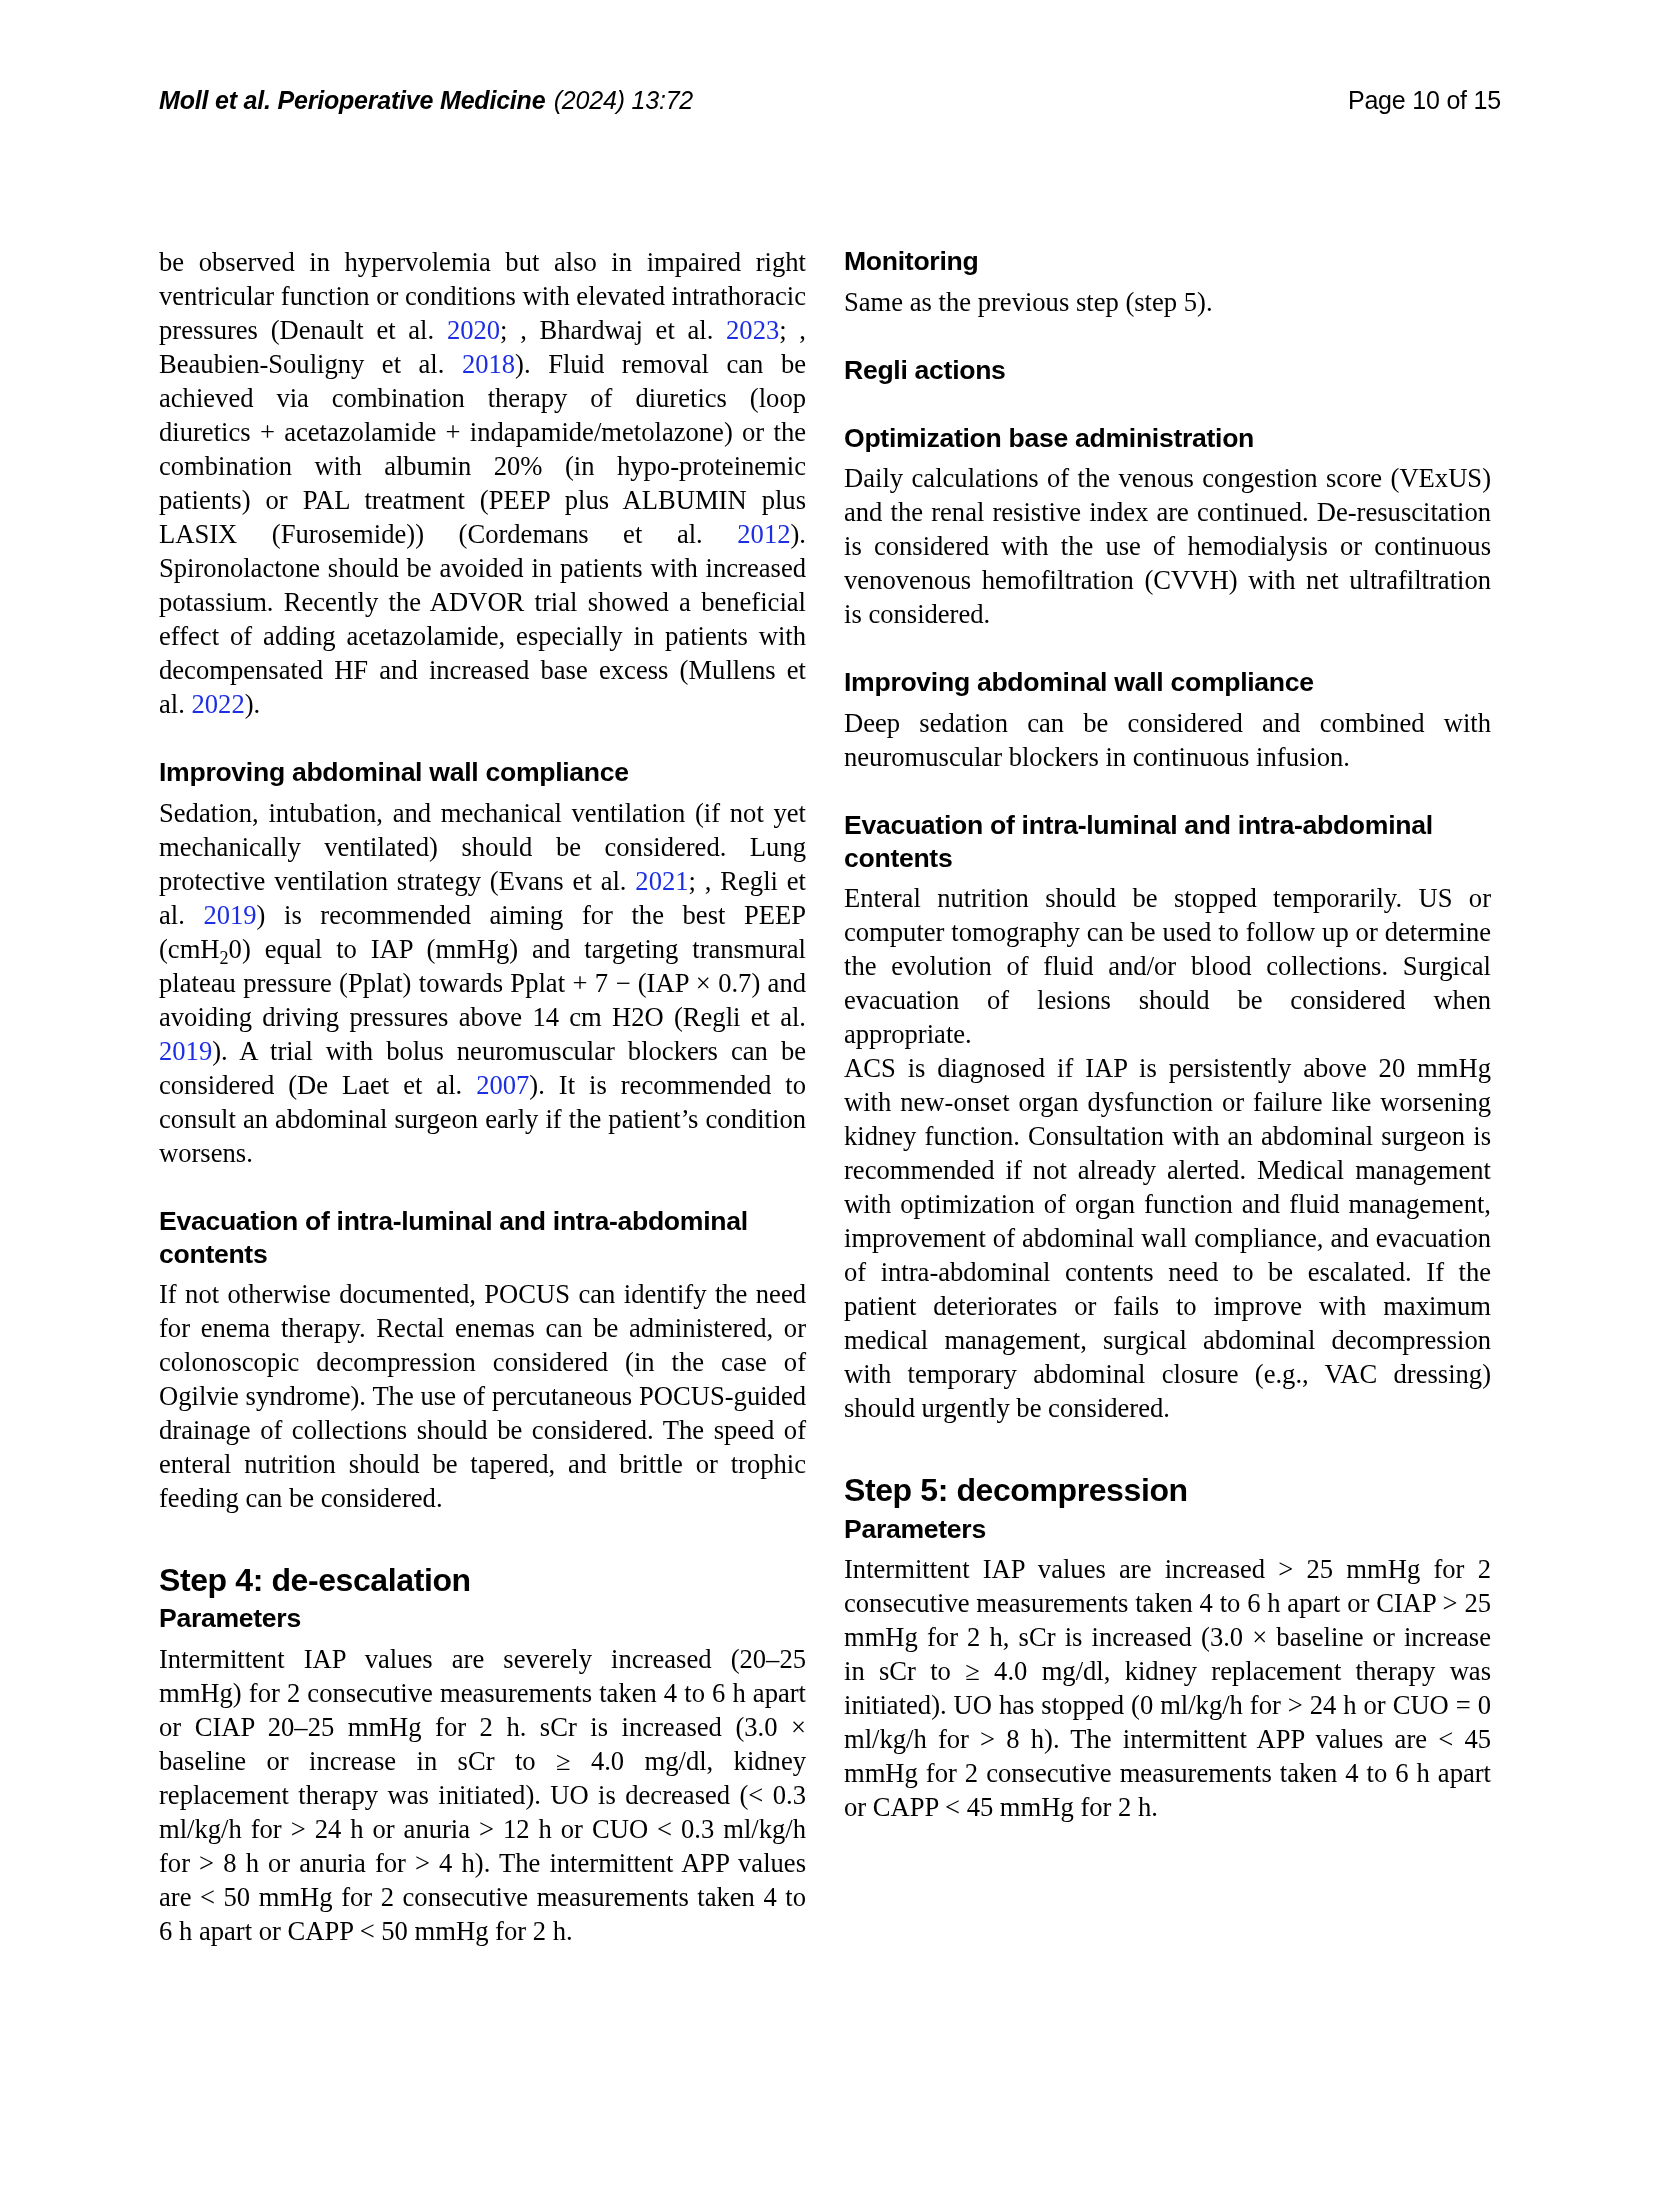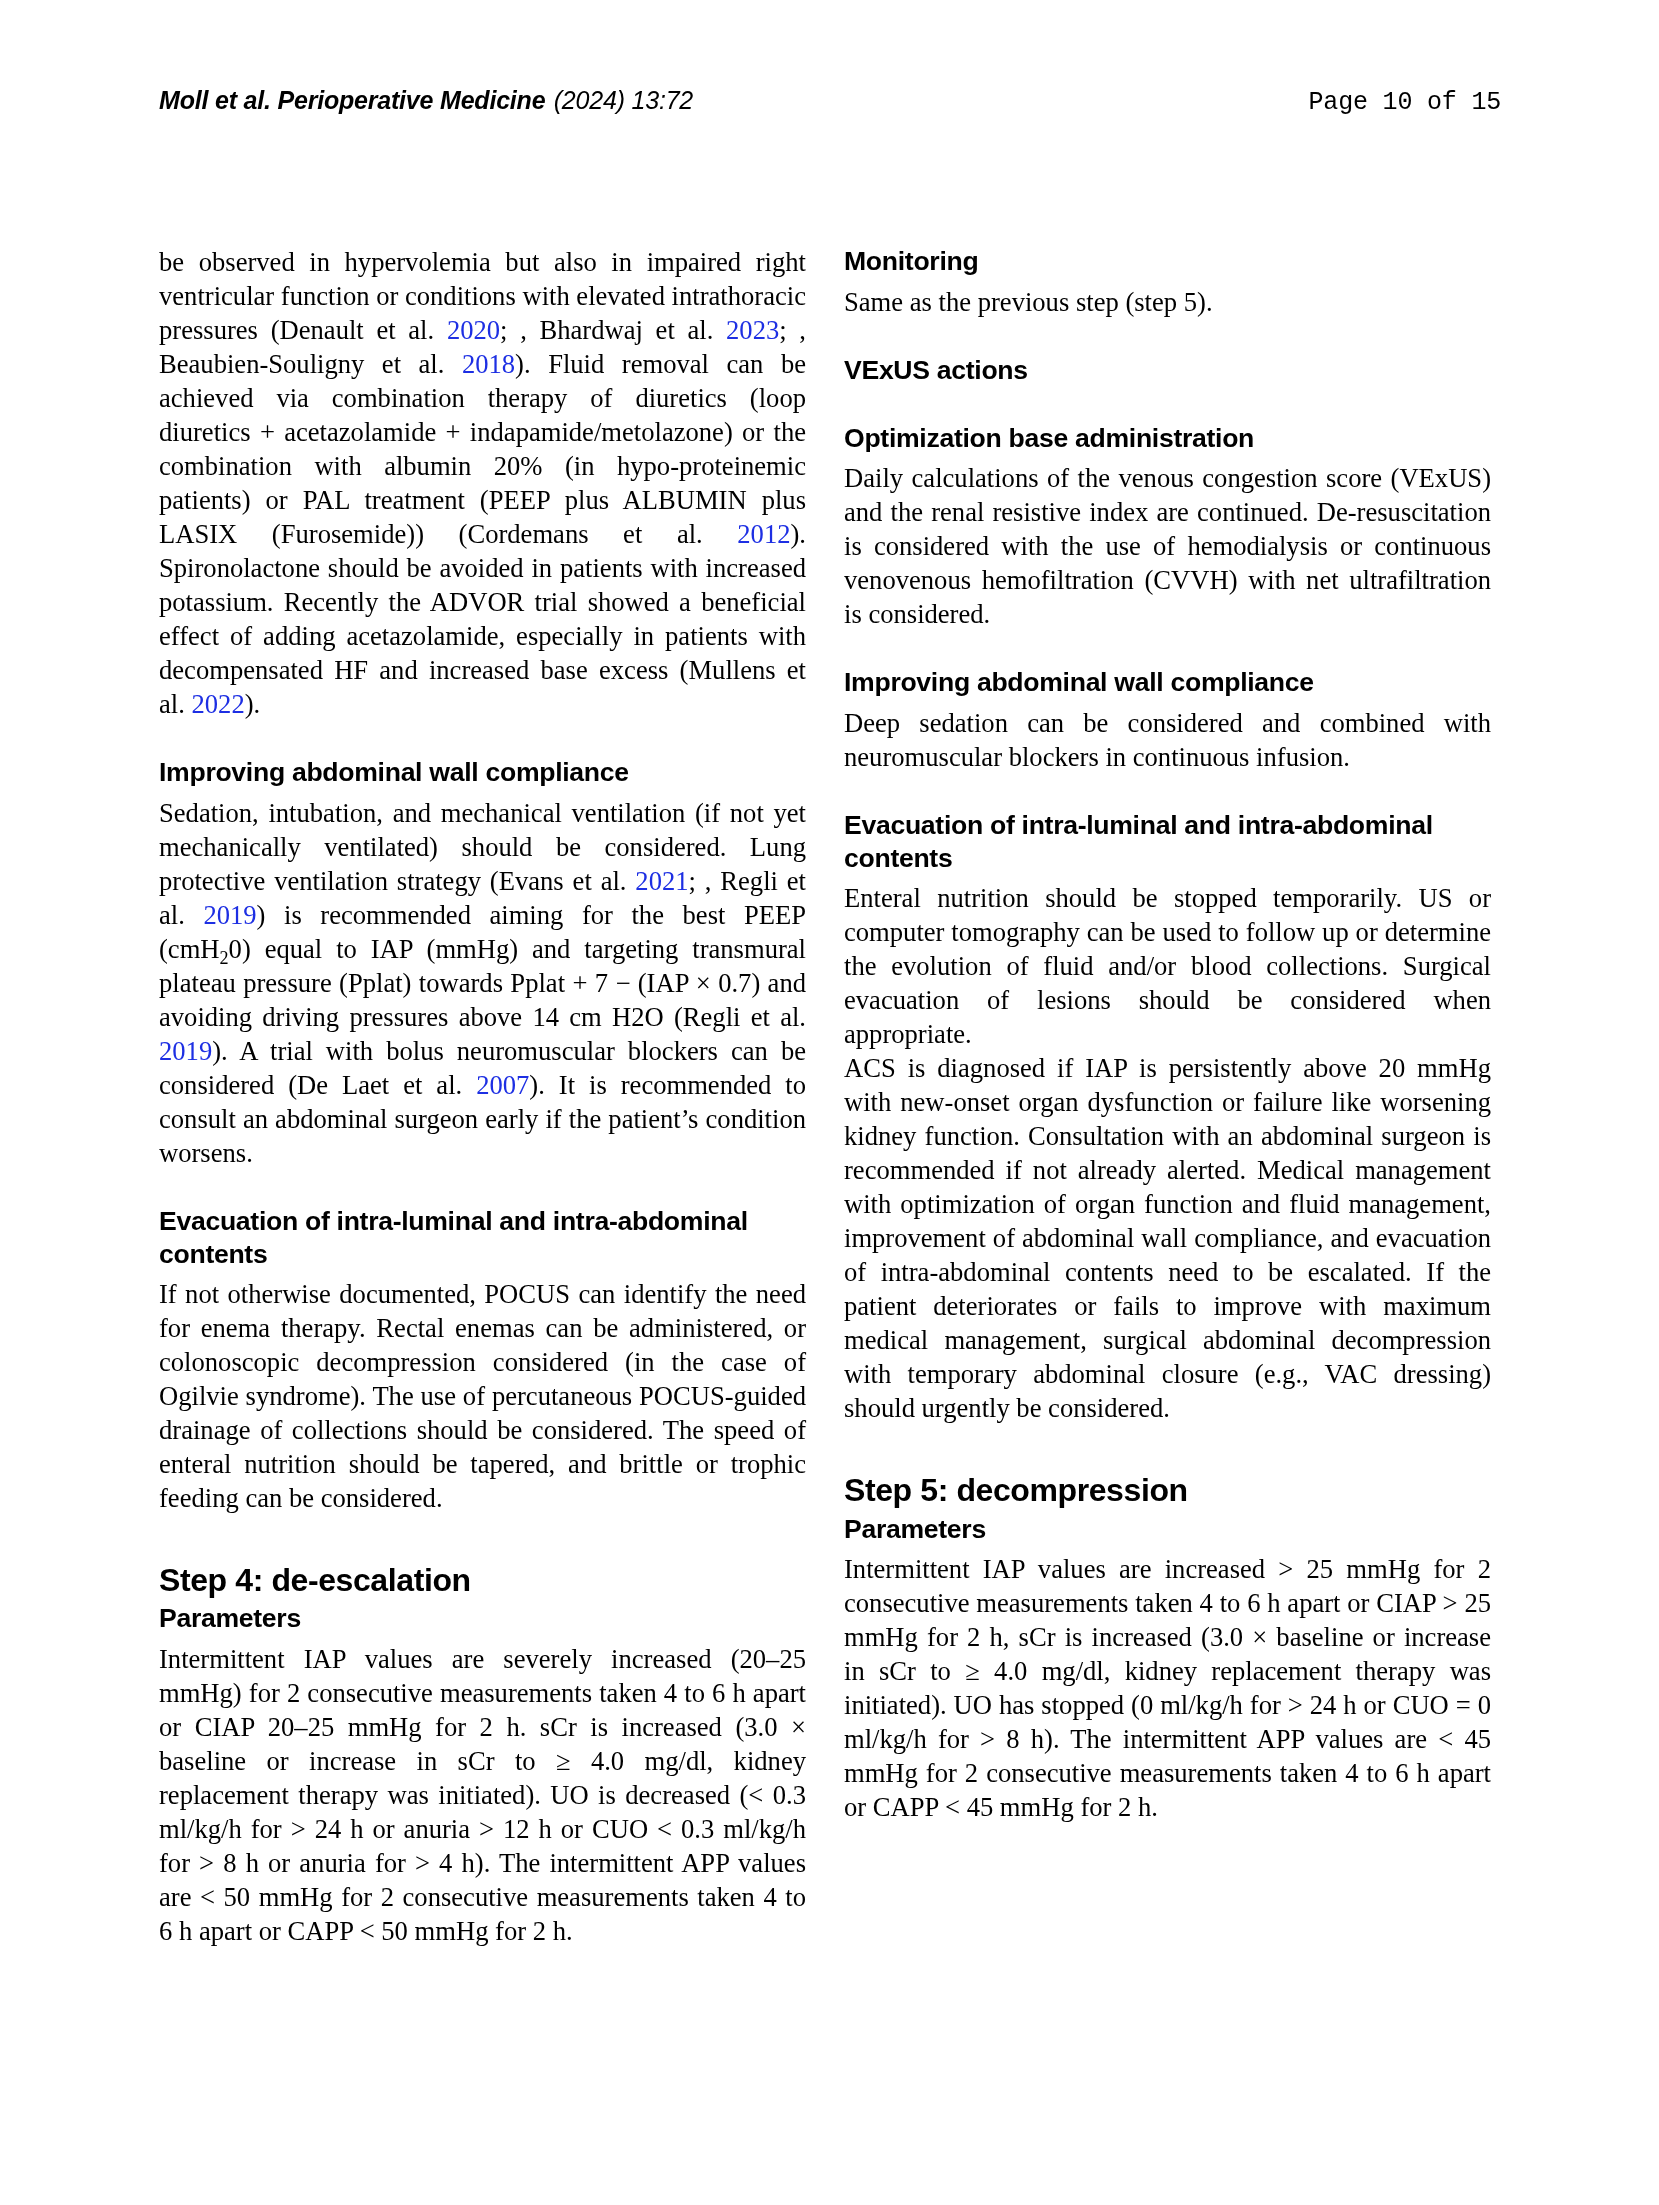--- a/index.html
+++ b/index.html
@@ -10,21 +10,21 @@
     overflow:hidden;
   }
   .page{position:absolute;inset:0;}
   .running{
     position:absolute;top:86px;left:159px;right:159px;
     display:flex;justify-content:space-between;align-items:baseline;
     font-family:"Liberation Sans",sans-serif;font-size:25px;
   }
   .rh-left{font-style:italic;font-weight:700;letter-spacing:-0.2px;}
   .rh-issue{font-weight:400;margin-left:8.3px;}
-  .rh-right{font-weight:400;letter-spacing:-0.2px;font-family:Liberation Mono, monospace;}
+  .rh-right{font-weight:400;letter-spacing:-0.2px;}
   .columns{
     position:absolute;top:245px;left:159px;right:159px;
     display:flex;gap:38px;
   }
   .col{
     width:647px;flex:0 0 auto;
     font-size:26.6px;line-height:34px;
     text-align:justify;
   }
   .col p{margin:0 0 0 0;}
@@ -58,21 +58,21 @@
         <p><span>Sedation, intubation, and mechanical ventilation (if not yet mechanically ventilated) should be considered. Lung protective ventilation strategy (Evans et al. </span><span class="cite">2021</span><span>; , Regli et al. </span><span class="cite">2019</span><span>) is recommended aiming for the best PEEP (cmH</span><span class="sub">2</span><span>0) equal to IAP (mmHg) and targeting transmural plateau pressure (Pplat) towards Pplat + 7 − (IAP × 0.7) and avoiding driving pressures above 14 cm H2O (Regli et al. </span><span class="cite">2019</span><span>). A trial with bolus neuromuscular blockers can be considered (De Laet et al. </span><span class="cite">2007</span><span>). It is recommended to consult an abdominal surgeon early if the patient’s condition worsens.</span></p>
         <h3>Evacuation of intra-luminal and intra-abdominal contents</h3>
         <p><span>If not otherwise documented, POCUS can identify the need for enema therapy. Rectal enemas can be administered, or colonoscopic decompression considered (in the case of Ogilvie syndrome). The use of percutaneous POCUS-guided drainage of collections should be considered. The speed of enteral nutrition should be tapered, and brittle or trophic feeding can be considered.</span></p>
         <h2>Step 4: de-escalation</h2>
         <h3>Parameters</h3>
         <p><span>Intermittent IAP values are severely increased (20–25 mmHg) for 2 consecutive measurements taken 4 to 6 h apart or CIAP 20–25 mmHg for 2 h. sCr is increased (3.0 × baseline or increase in sCr to ≥ 4.0 mg/dl, kidney replacement therapy was initiated). UO is decreased (&lt; 0.3 ml/kg/h for &gt; 24 h or anuria &gt; 12 h or CUO &lt; 0.3 ml/kg/h for &gt; 8 h or anuria for &gt; 4 h). The intermittent APP values are &lt; 50 mmHg for 2 consecutive measurements taken 4 to 6 h apart or CAPP &lt; 50 mmHg for 2 h.</span></p>
       </section>
     <section class="col">
         <h3>Monitoring</h3>
         <p><span>Same as the previous step (step 5).</span></p>
-        <h3>VExUS actions</h3>
+        <h3>Regli actions</h3>
         <h3>Optimization base administration</h3>
         <p><span>Daily calculations of the venous congestion score (VExUS) and the renal resistive index are continued. De-resuscitation is considered with the use of hemodialysis or continuous venovenous hemofiltration (CVVH) with net ultrafiltration is considered.</span></p>
         <h3>Improving abdominal wall compliance</h3>
         <p><span>Deep sedation can be considered and combined with neuromuscular blockers in continuous infusion.</span></p>
         <h3>Evacuation of intra-luminal and intra-abdominal contents</h3>
         <p><span>Enteral nutrition should be stopped temporarily. US or computer tomography can be used to follow up or determine the evolution of fluid and/or blood collections. Surgical evacuation of lesions should be considered when appropriate.</span></p>
         <p><span>ACS is diagnosed if IAP is persistently above 20 mmHg with new-onset organ dysfunction or failure like worsening kidney function. Consultation with an abdominal surgeon is recommended if not already alerted. Medical management with optimization of organ function and fluid management, improvement of abdominal wall compliance, and evacuation of intra-abdominal contents need to be escalated. If the patient deteriorates or fails to improve with maximum medical management, surgical abdominal decompression with temporary abdominal closure (e.g., VAC dressing) should urgently be considered.</span></p>
         <h2>Step 5: decompression</h2>
         <h3>Parameters</h3>
         <p><span>Intermittent IAP values are increased &gt; 25 mmHg for 2 consecutive measurements taken 4 to 6 h apart or CIAP &gt; 25 mmHg for 2 h, sCr is increased (3.0 × baseline or increase in sCr to ≥ 4.0 mg/dl, kidney replacement therapy was initiated). UO has stopped (0 ml/kg/h for &gt; 24 h or CUO = 0 ml/kg/h for &gt; 8 h). The intermittent APP values are &lt; 45 mmHg for 2 consecutive measurements taken 4 to 6 h apart or CAPP &lt; 45 mmHg for 2 h.</span></p>

